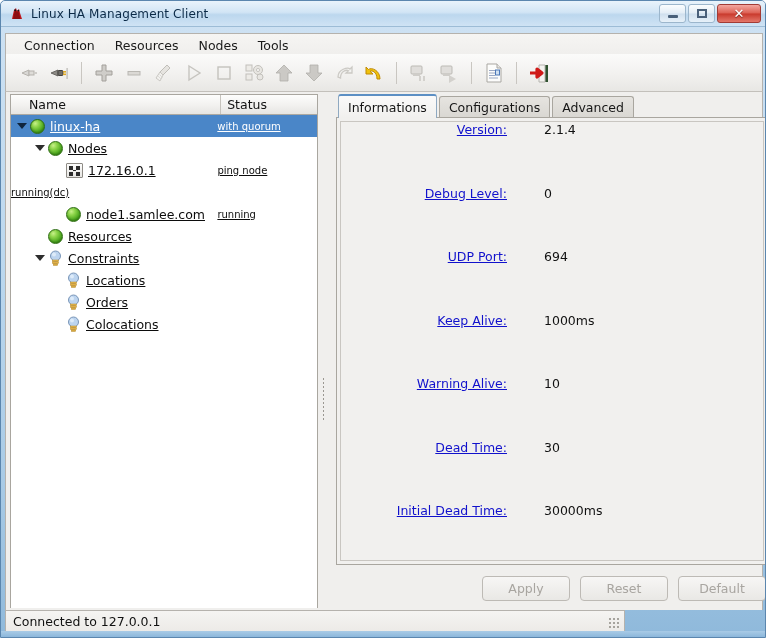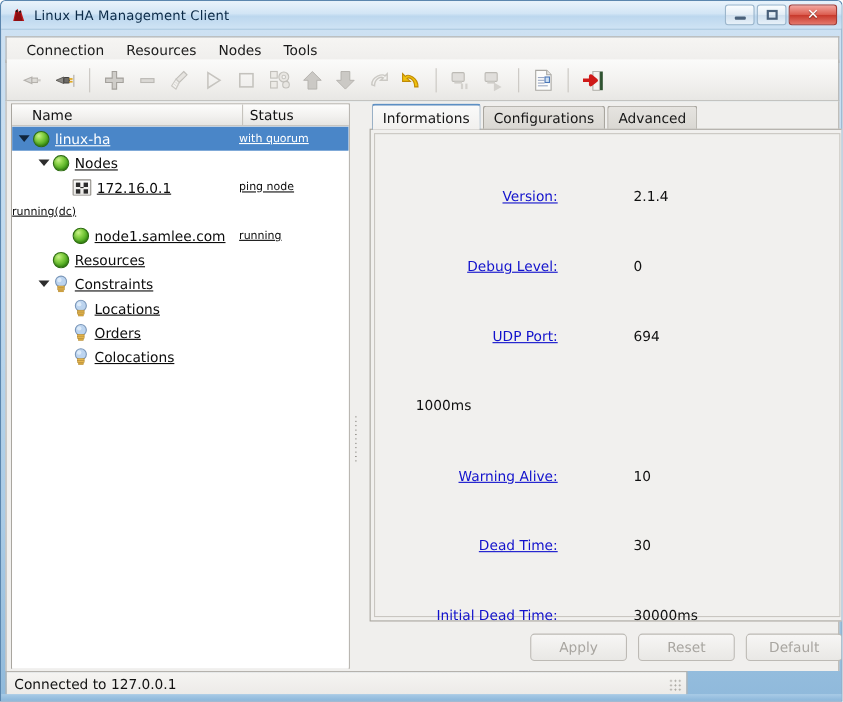--- a/index.html
+++ b/index.html
@@ -336,23 +336,22 @@
   }
   .info-inner {
     position: absolute;
     left: 3px; top: 3px;
     right: 3px; bottom: 3px;
     border: 1px solid #c9c6c1;
     background: #f1f0ee;
   }
   .info-row {
     display: flex;
-    align-items: flex-end;
+    align-items: flex-start;
     height: 63.5px;
-    gap: 32px;
   }
   .info-label {
     width: 166px;
     text-align: right;
     padding-right: 0px;
     font-size: 12.5px;
     color: #1111cc;
     text-decoration: underline;
     white-space: nowrap;
   }
@@ -798,20 +797,21 @@
             <div class="info-label">Debug Level:</div>
             <div class="info-value">0</div>
           </div>
 
           <div class="info-row">
             <div class="info-label">UDP Port:</div>
             <div class="info-value">694</div>
           </div>
 
           <div class="info-row">
+            <div class="info-label">Keep Alive:</div>
             <div class="info-value">1000ms</div>
           </div>
 
           <div class="info-row">
             <div class="info-label">Warning Alive:</div>
             <div class="info-value">10</div>
           </div>
 
           <div class="info-row">
             <div class="info-label">Dead Time:</div>

